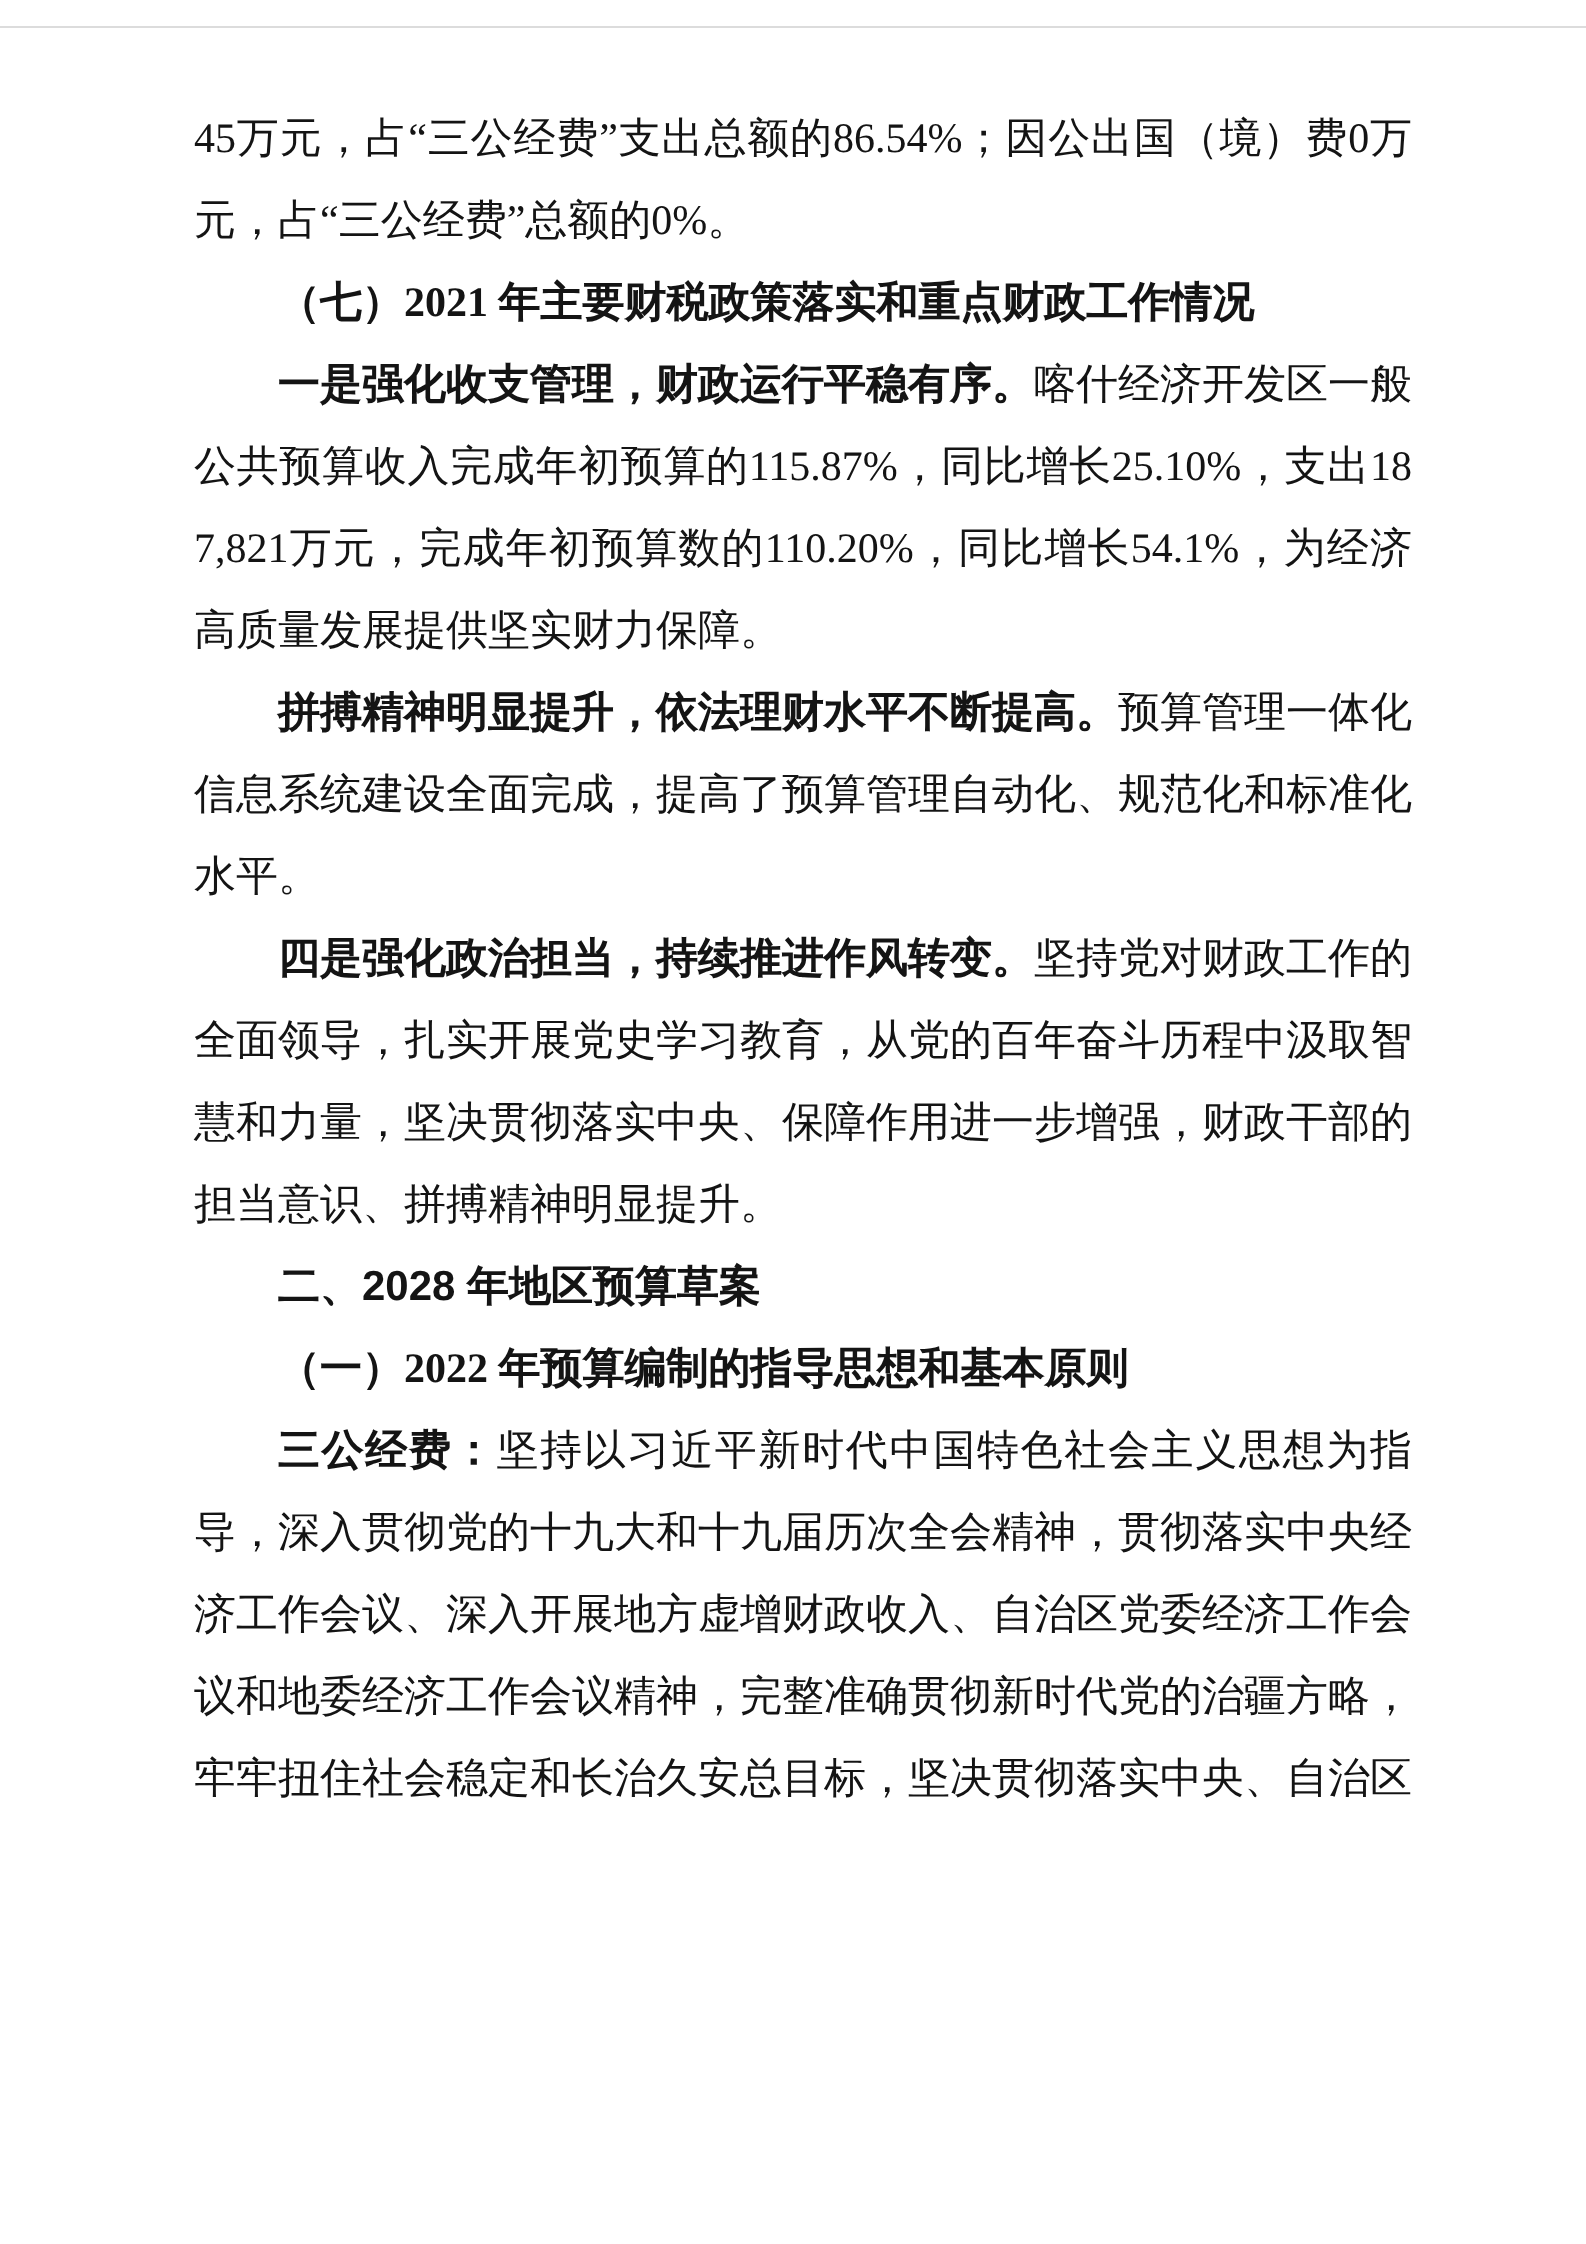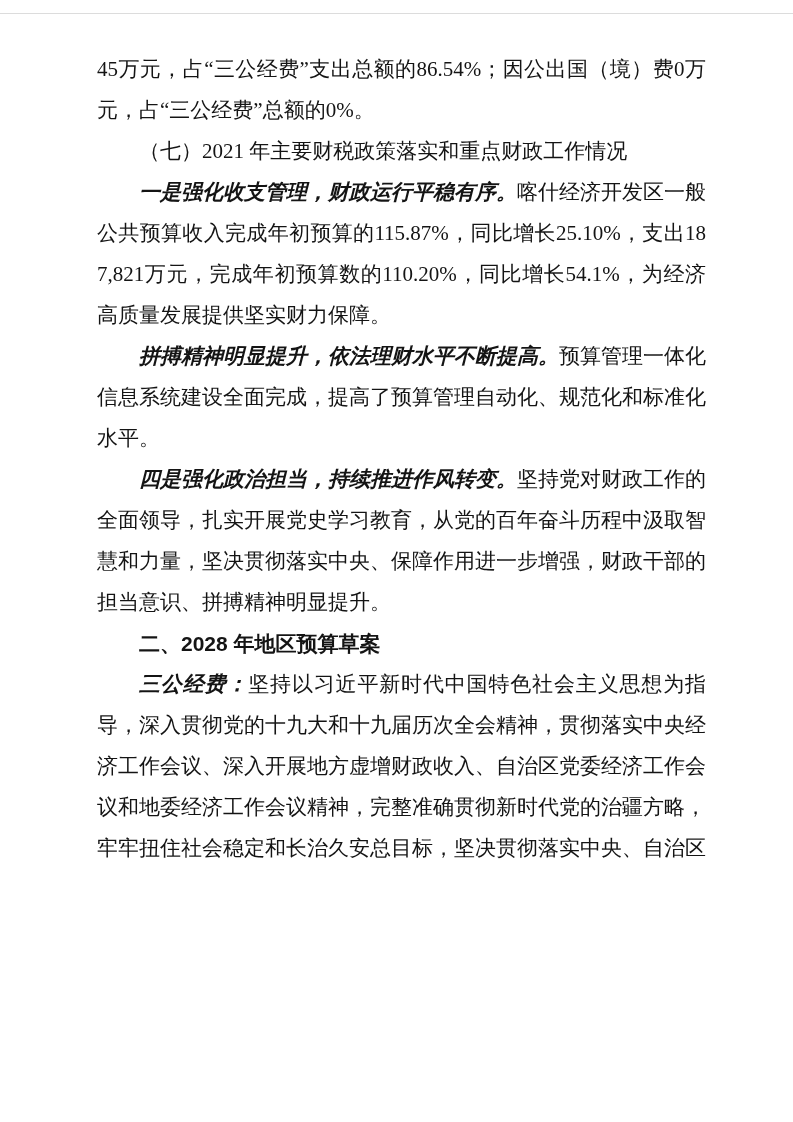--- a/index.html
+++ b/index.html
@@ -31,28 +31,28 @@
     font-size: 21px;
     line-height: 41px;
     text-align: justify;
     text-justify: inter-ideograph;
     word-break: break-all;
   }
   p.cont { text-indent: 0; }
   p.indent { text-indent: 2em; }
   p.heading-bold {
     text-indent: 2em;
-    font-weight: 400;
+    font-weight: 700;
   }
   p.heading-hei {
     text-indent: 2em;
     font-family: "Liberation Sans", "DejaVu Sans", sans-serif;
     font-weight: 600;
   }
-  .lead { font-weight: 700; font-style: italic; }
+  .lead { font-weight: 700; }
   .footer {
     position: absolute;
     top: 1014px;
     left: 0;
     width: 100%;
     text-align: center;
     font-family: "Liberation Sans", "DejaVu Sans", sans-serif;
     font-size: 19px;
     line-height: 24px;
     color: #1e1e1e;
@@ -71,20 +71,21 @@
 
     <p class="body indent"><span class="lead">一是强化收支管理，财政运行平稳有序。</span><span>喀什经济开发区一般公共预算收入完成年初预算的115.87%，同比增长25.10%，支出187,821万元，完成年初预算数的110.20%，同比增长54.1%，为经济高质量发展提供坚实财力保障。</span></p>
 
     <p class="body indent"><span class="lead">拼搏精神明显提升，依法理财水平不断提高。</span><span>预算管理一体化信息系统建设全面完成，提高了预算管理自动化、规范化和标准化水平。</span></p>
 
 
     <p class="body indent"><span class="lead">四是强化政治担当，持续推进作风转变。</span><span>坚持党对财政工作的全面领导，扎实开展党史学习教育，从党的百年奋斗历程中汲取智慧和力量，坚决贯彻落实中央、保障作用进一步增强，财政干部的担当意识、拼搏精神明显提升。</span></p>
 
     <p class="body heading-hei">二、2028 年地区预算草案</p>
 
+    <p class="body heading-bold">（一）2022 年预算编制的指导思想和基本原则</p>
 
     <p class="body indent"><span class="lead">三公经费：</span><span>坚持以习近平新时代中国特色社会主义思想为指导，深入贯彻党的十九大和十九届历次全会精神，贯彻落实中央经济工作会议、深入开展地方虚增财政收入、自治区党委经济工作会议和地委经济工作会议精神，完整准确贯彻新时代党的治疆方略，牢牢扭住社会稳定和长治久安总目标，坚决贯彻落实中央、自治区</span></p>
   </main>
 
   <footer class="footer">
     <span>- 3 -</span>
   </footer>
 </div>
 
 </body></html>

